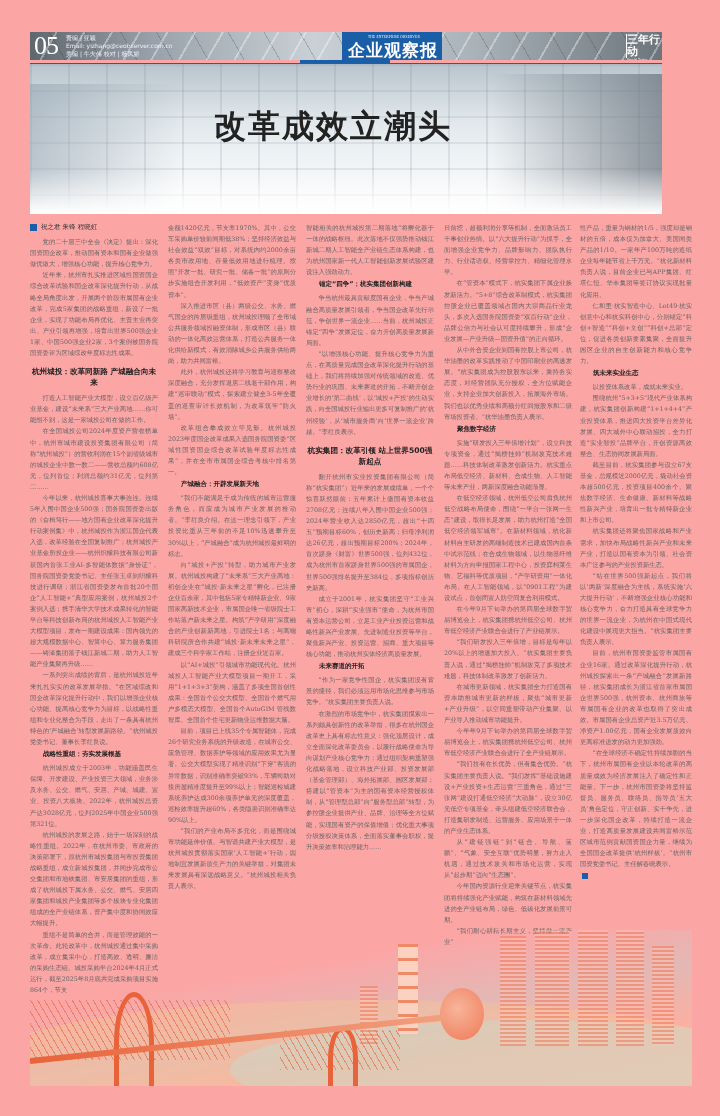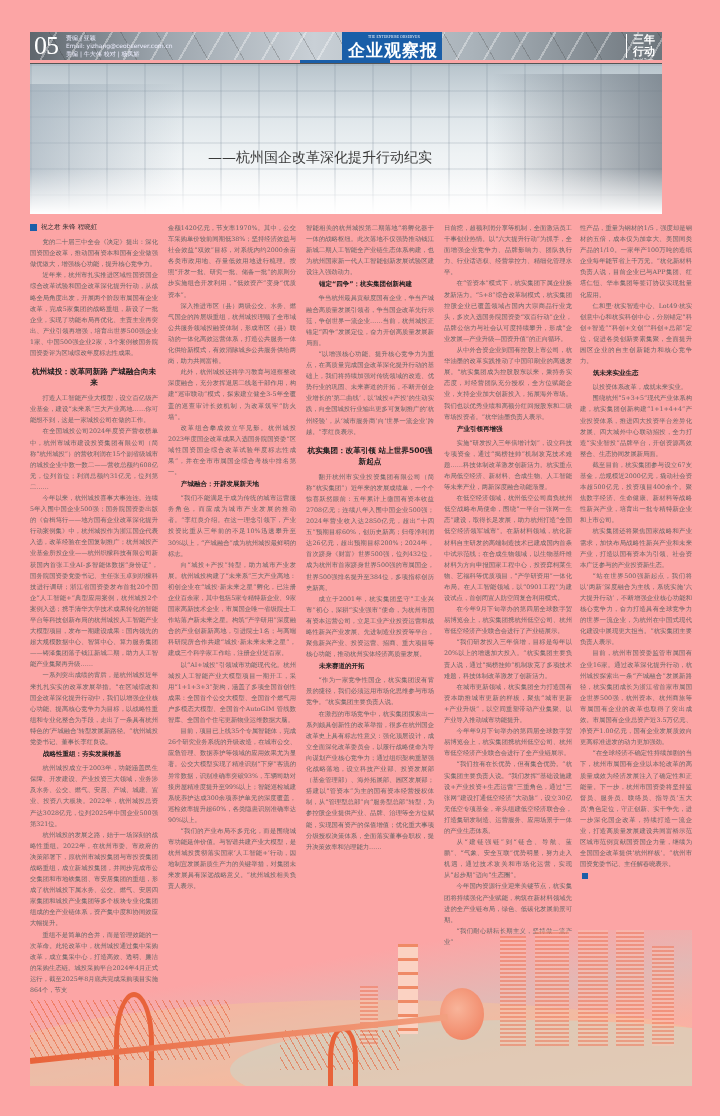--- a/index.html
+++ b/index.html
@@ -9,21 +9,21 @@
   .header{position:absolute;left:30px;top:32px;width:632px;height:28px;
     background:linear-gradient(90deg,#5f666d 0%,#9aa3ab 20%,#c9d0d6 45%,#aab3ba 70%,#6d757c 100%);overflow:hidden;}
   .header .beams{position:absolute;inset:0;
     background:repeating-linear-gradient(120deg,rgba(255,255,255,.0) 0 22px,rgba(255,255,255,.35) 22px 24px),
                repeating-linear-gradient(60deg,rgba(60,60,60,.0) 0 30px,rgba(60,60,60,.25) 30px 31px);}
   .page-num{position:absolute;left:4px;top:1px;font-family:"Liberation Serif",serif;font-size:26px;color:#fff;line-height:26px;letter-spacing:-1px;}
   .editor-info{position:absolute;left:36px;top:2px;font-family:"DejaVu Sans",sans-serif;font-size:6px;color:#eef;line-height:8px;white-space:nowrap;}
   .brand{position:absolute;left:312px;top:0;width:100px;height:28px;background:#1a5ea8;color:#fff;}
   .brand .en{position:absolute;left:26px;top:3px;font-size:3.5px;letter-spacing:.2px;font-family:"Liberation Serif",serif;}
   .brand .cn{position:absolute;left:6px;top:9px;font-size:17px;font-weight:bold;letter-spacing:1px;line-height:18px;}
-  .section-tag{position:absolute;left:596px;top:2px;border-left:1px solid #fff;padding-left:6px;height:24px;color:#fff;}
+  .section-tag{position:absolute;left:596px;top:2px;border-left:1px solid #fff;height:24px;color:#fff;}
   .section-tag .cn{font-size:11px;font-weight:bold;line-height:12px;}
   .section-tag .en{font-size:3.5px;font-family:"Liberation Serif",serif;line-height:5px;}
   .rule{position:absolute;left:30px;top:63px;width:632px;height:1px;background:#555;}
   
   .hero{position:absolute;left:30px;top:64px;width:632px;height:150px;overflow:hidden;
     background:linear-gradient(180deg,#b8c4cc 0%,#dfe6ea 35%,#eef2f4 60%,#fbfbfb 100%);}
   .hero .grid{position:absolute;inset:0;
     background:repeating-linear-gradient(90deg,rgba(120,135,150,.18) 0 2px,transparent 2px 38px),
                repeating-linear-gradient(180deg,rgba(120,135,150,.15) 0 2px,transparent 2px 26px);}
   .hero .machines-left{position:absolute;left:0;top:20px;width:150px;height:130px;
@@ -80,21 +80,21 @@
   </div>
   <div class="blue-tab"></div>
   <div class="rule"></div>
 
   <div class="hero">
     <div class="grid"></div>
     <div class="machines-left"></div>
     <div class="machines-right"></div>
     <div class="fade"></div>
   </div>
-  <div class="title-sub">——杭州国企改革深化提升行动纪实</div>
+  <div class="title-main">改革成效立潮头</div>
 
   <div class="cols">
     <div class="col" id="col1" style="left:138px;">
         <p style="text-indent: 0px;">金额1420亿元，节支率1970%。其中，公交车采购单价较前同期低38%；坚持经济效益与社会效益“双效”目标，对系统内约2000余亩各类市政用地、存量低效用地进行梳理。按照“开发一批、研究一批、储备一批”的原则分步实施组合开发利用，“低效资产”变身“优质资本”。</p>
         <p>深入推进市区（县）两级公交、水务、燃气国企的跨层级重组，杭州城投理顺了全市域公共服务领域投融资体制，形成市区（县）联动的一体化高效运营体系，打造公共服务一体化供给新模式，有效消除城乡公共服务供给两岗，助力共同富裕。</p>
         <p>此外，杭州城投还将学习教育与巡察整改深度融合，充分发挥退居二线老干部作用，构建“巡审联动”模式，探索建立健全3-5年全覆盖的巡查审计长效机制，为改革筑牢“防火墙”。</p>
         <p>改革组合拳成效立竿见影。杭州城投2023年度国企改革成果入选国务院国资委“区域性国资国企综合改革试验年度标志性成果”，并在全市市属国企综合考核中排名第一。</p>
         <h4>产城融合：开辟发展新天地</h4>
         <p>“我们不能满足于成为传统的城市运营服务角色，而应成为城市产业发展的推动者。”李红良介绍。在这一理念引领下，产业投资比重从三年前的不足10%迅速攀升至30%以上，“产城融合”成为杭州城投最鲜明的标志。</p>
         <p>向“城投+产投”转型，助力城市产业发展。杭州城投构建了“未来系”三大产业高地：初创企业在“城投·新未来之星”孵化，已注册企业百余家，其中包括5家专精特新企业、9家国家高新技术企业，市属国企唯一省级院士工作站落户新未来之星。构筑“产学研用”深度融合的产业创新新高地，引进院士1名；与高端科研院所合作共建“城投·新未来未来之星”，建成三个科学家工作站，注册企业近百家。</p>
@@ -128,21 +128,21 @@
         <p>翻开杭州市实业投资集团有限公司（简称“杭实集团”）近年来的发展成绩单，一个个惊喜跃然眼前：五年累计上缴国有资本收益2708亿元；连续八年入围中国企业500强；2024年营业收入达2850亿元，超出“十四五”预期目标60%，创历史新高；归母净利润达26亿元，超出预期目标200%；2024年，首次跻身《财富》世界500强，位列432位，成为杭州市首家跻身世界500强的市属国企，世界500强排名提升至384位，多项指标创历史新高。</p>
         <p>成立于2001年，杭实集团坚守“工业兴市”初心，深耕“实业强市”使命，为杭州市国有资本运营公司，立足工业产业投资运营和战略性新兴产业发展、先进制造业投资等平台，聚焦新兴产业、投资运营、招商、重大项目等核心功能，推动杭州实体经济高质量发展。</p>
         <h4>未来赛道的开拓</h4>
         <p>“作为一家竞争性国企，杭实集团没有背景的捷径，我们必须运用市场化思维参与市场竞争。”杭实集团主要负责人说。</p>
         <p>在激烈的市场竞争中，杭实集团摸索出一系列颇具创新性的改革举措，很多在杭州国企改革史上具有标志性意义：强化顶层设计，成立全面深化改革委员会，以履行战略使命为导向谋划产业核心竞争力；通过组织架构重塑强化战略落地，设立科技产业部、投资发展部（基金管理部）、海外拓展部、园区发展部；搭建以“管资本”为主的国有资本经营授权体制，从“管理型总部”向“服务型总部”转型，为参控股企业提供产业、品牌、治理等全方位赋能，实现国有资产的保值增值；优化重大事项分级授权决策体系，全面落实董事会职权，提升决策效率和治理能力……</p>
       </div>
     <div class="col" id="col3" style="left:414px;">
         <p style="text-indent: 0px;">日前挖，超额利润分享等机制，全面激活员工干事创业热情。以“六大提升行动”为抓手，全面增强企业竞争力、品牌影响力、团队执行力、行业话语权、经营掌控力、精细化管理水平。</p>
         <p>在“管资本”模式下，杭实集团下属企业焕发新活力。“5+8”综合改革制模式，杭实集团控股企业已覆盖领域占国内大宗商品行业龙头，多次入选国务院国资委“双百行动”企业，品牌公信力与社会认可度持续攀升，形成“企业发展—产业升级—国资升值”的正向循环。</p>
         <p>从中外合资企业到国有控股上市公司，杭华油墨的改革实践推动了中国印刷业的高速发展。“杭实集团成为控股股东以来，秉持务实态度，对经营团队充分授权，全方位赋能企业，支持企业加大创新投入，拓展海外市场。我们也以优秀业绩和高额分红回报股东和二级市场投资者。”杭华油墨负责人表示。</p>
-        <h4>产业引领再增强</h4>
+        <h4>聚焦数字经济</h4>
         <p>实施“研发投入三年倍增计划”，设立科技专项资金，通过“揭榜挂帅”机制攻克技术难题……科技体制改革激发创新活力。杭实重点布局低空经济、新材料、合成生物、人工智能等未来产业，两新深度融合动能渐显。</p>
         <p>在低空经济领域，杭州低空公司肩负杭州低空战略布局使命，围绕“一平台一张网一生态”建设，取得长足发展，助力杭州打造“全国低空经济领军城市”。在新材料领域，杭化新材料自主研发的高端制造技术已建成国内首条中试示范线；在合成生物领域，以生物基纤维材料为方向申报国家工程中心，投资弈柯莱生物、艺福科等优质项目，“产学研资用”一体化布局。在人工智能领域，以“0901工程”为建设试点，首创闭置人防空间复合利用模式。</p>
         <p>在今年9月下旬举办的第四届全球数字贸易博览会上，杭实集团携杭州低空公司、杭州市低空经济产业联合会进行了产业链展示。</p>
         <p>“我们研发投入三年倍增，目标是每年以20%以上的增速加大投入。”杭实集团主要负责人说，通过“揭榜挂帅”机制攻克了多项技术难题，科技体制改革激发了创新活力。</p>
         <p>在城市更新领域，杭实集团全力打造国有资本助推城市更新的样板，聚焦“城市更新+产业升级”，以空间重塑带动产业集聚、以产业导入推动城市功能提升。</p>
         <p>今年年9月下旬举办的第四届全球数字贸易博览会上，杭实集团携杭州低空公司、杭州市低空经济产业联合会进行了全产业链展示。</p>
         <p>“我们拉有在长优势，但有集合优势。”杭实集团主要负责人说。“我们发挥“基础设施建设+产业投资+生态运营”三重角色，通过“三张网”建设打通低空经济“大动脉”，设立30亿元低空专项基金，牵头组建低空经济联合会，打造集研发制造、运营服务、应用场景于一体的产业生态体系。</p>
         <p>从“建链强链”到“链合、导航、蓝鹏”、“气象、安全互联”优势明显，努力走入机遇，通过技术攻关和市场化运营，实现从“起步期”迈向“生态圈”。</p>
         <p>今年国内资源行业迎来关键节点，杭实集团将持续强化产业赋能，构筑在新材料领域先进的全产业链布局，绿色、低碳化发展前景可期。</p>
         <p>“我们耐心耕耘长期主义，坚持做一流产业”</p>

